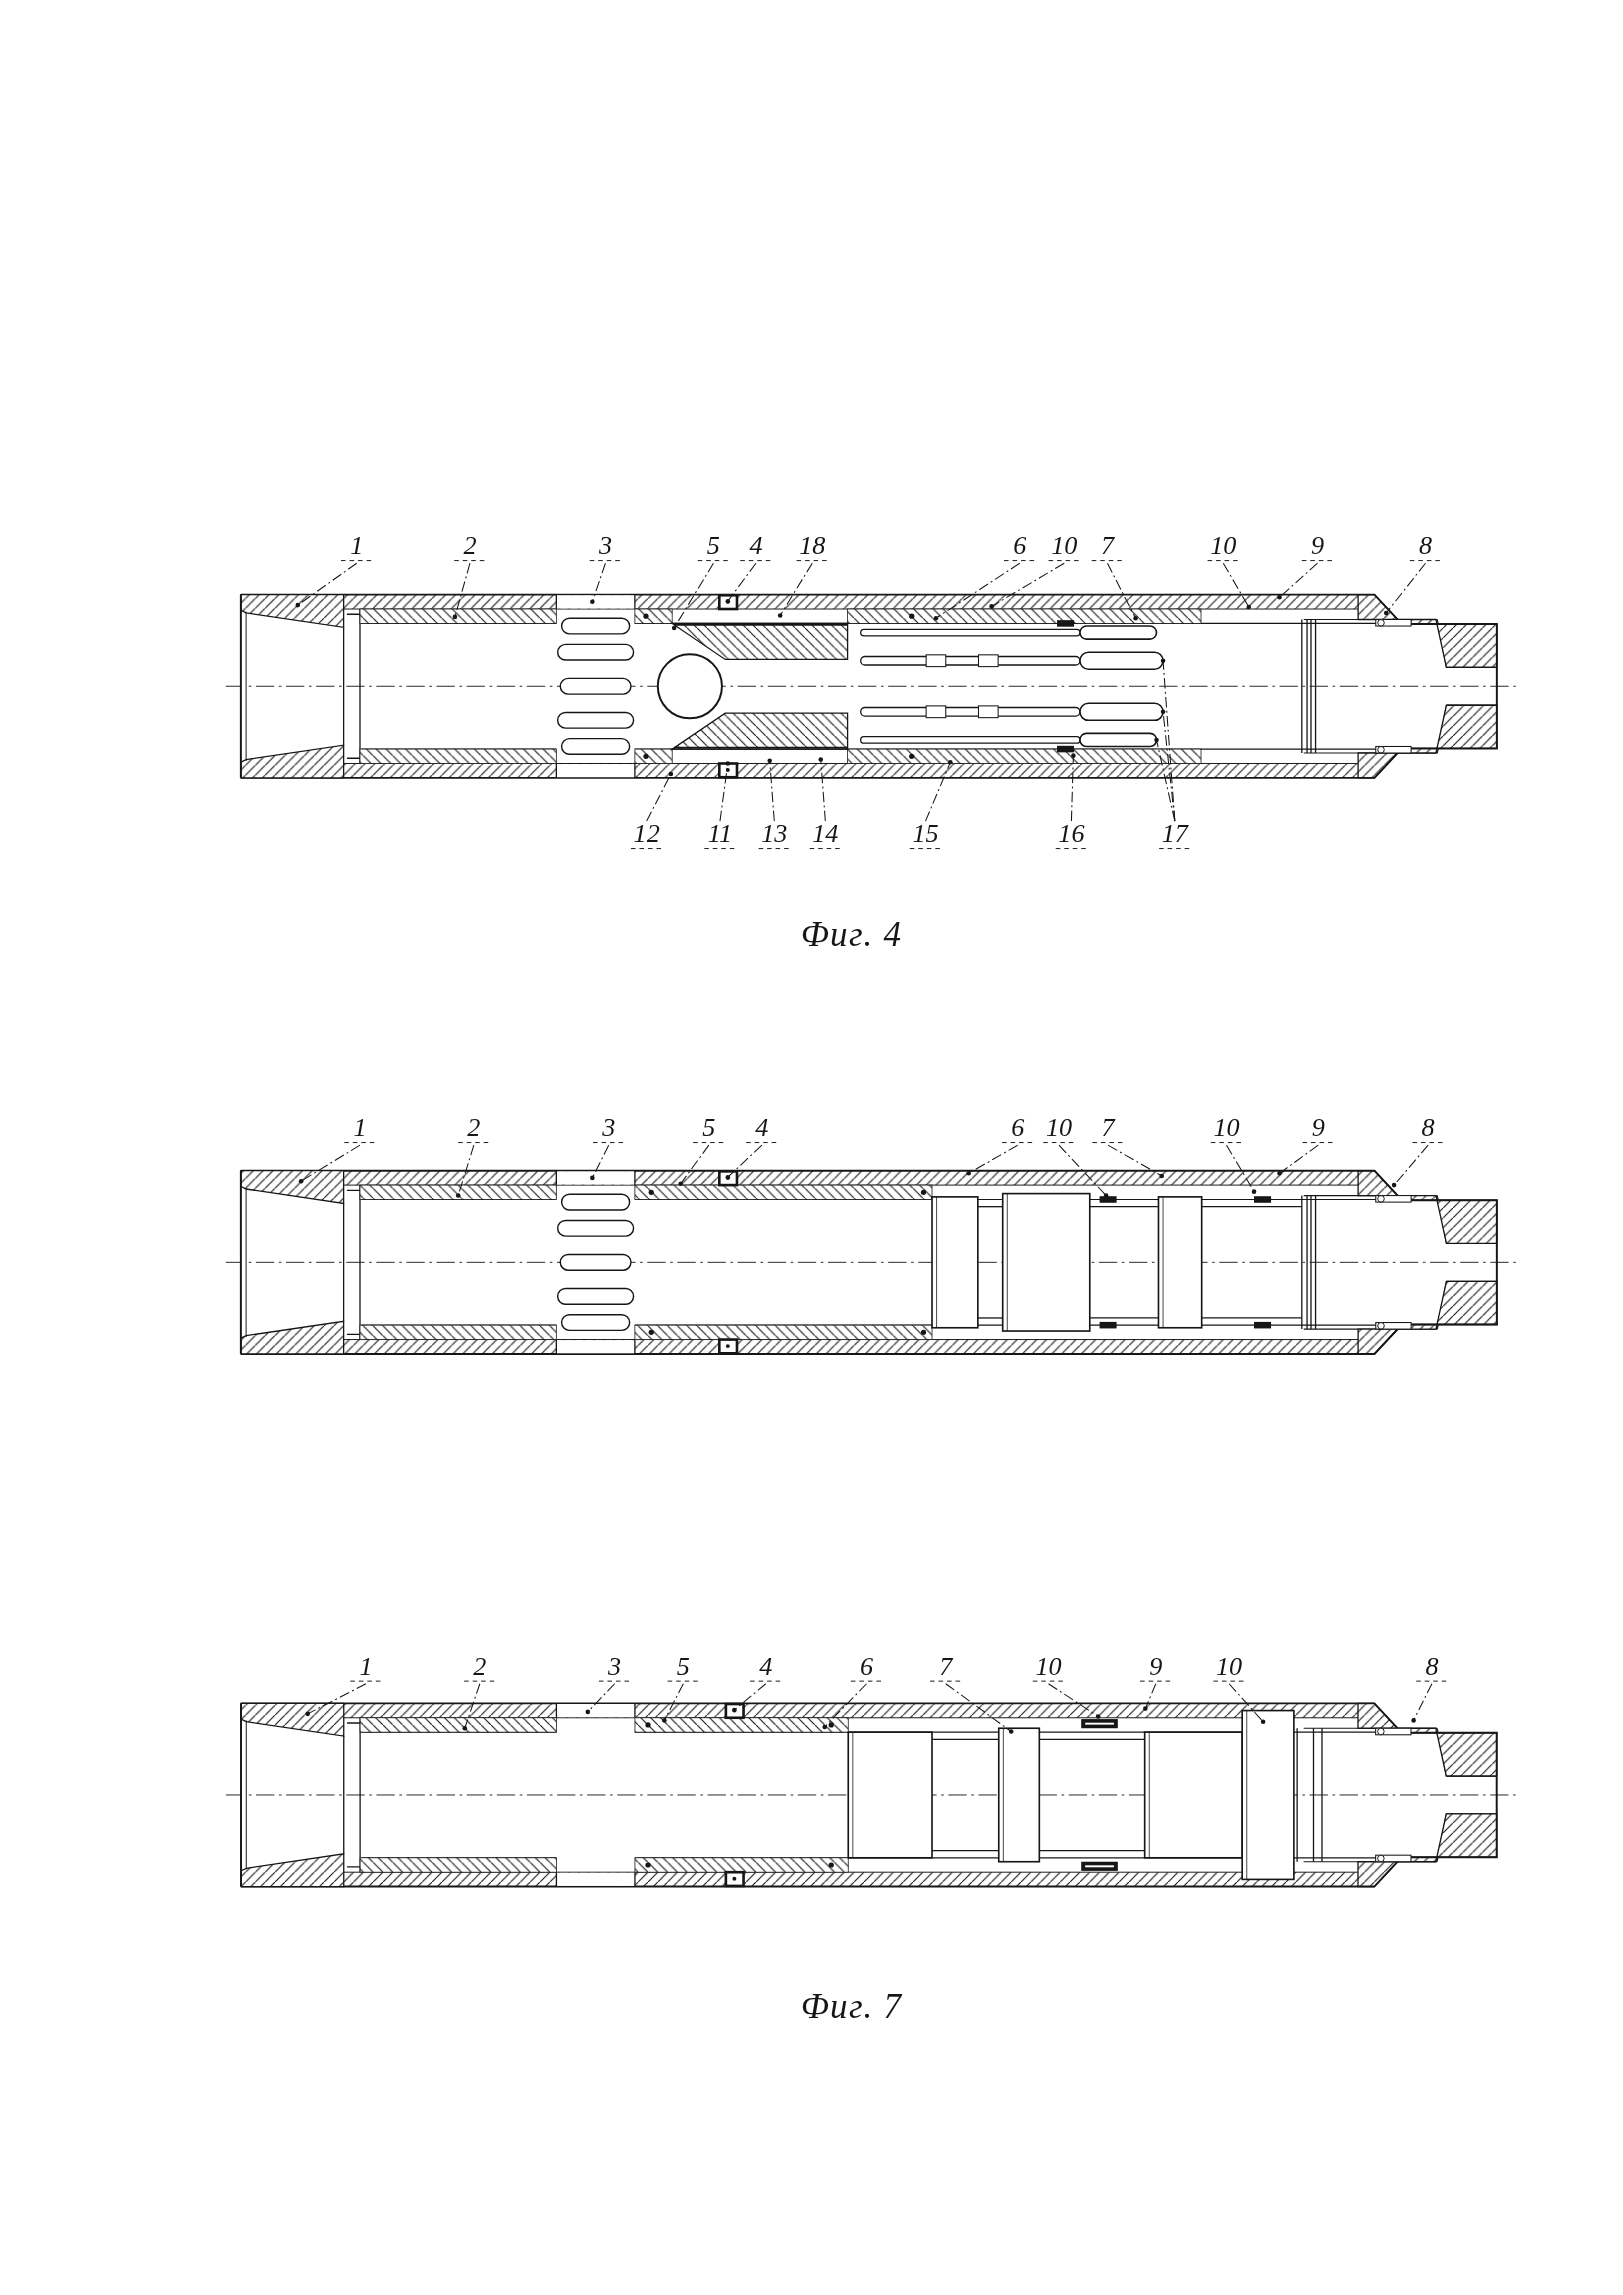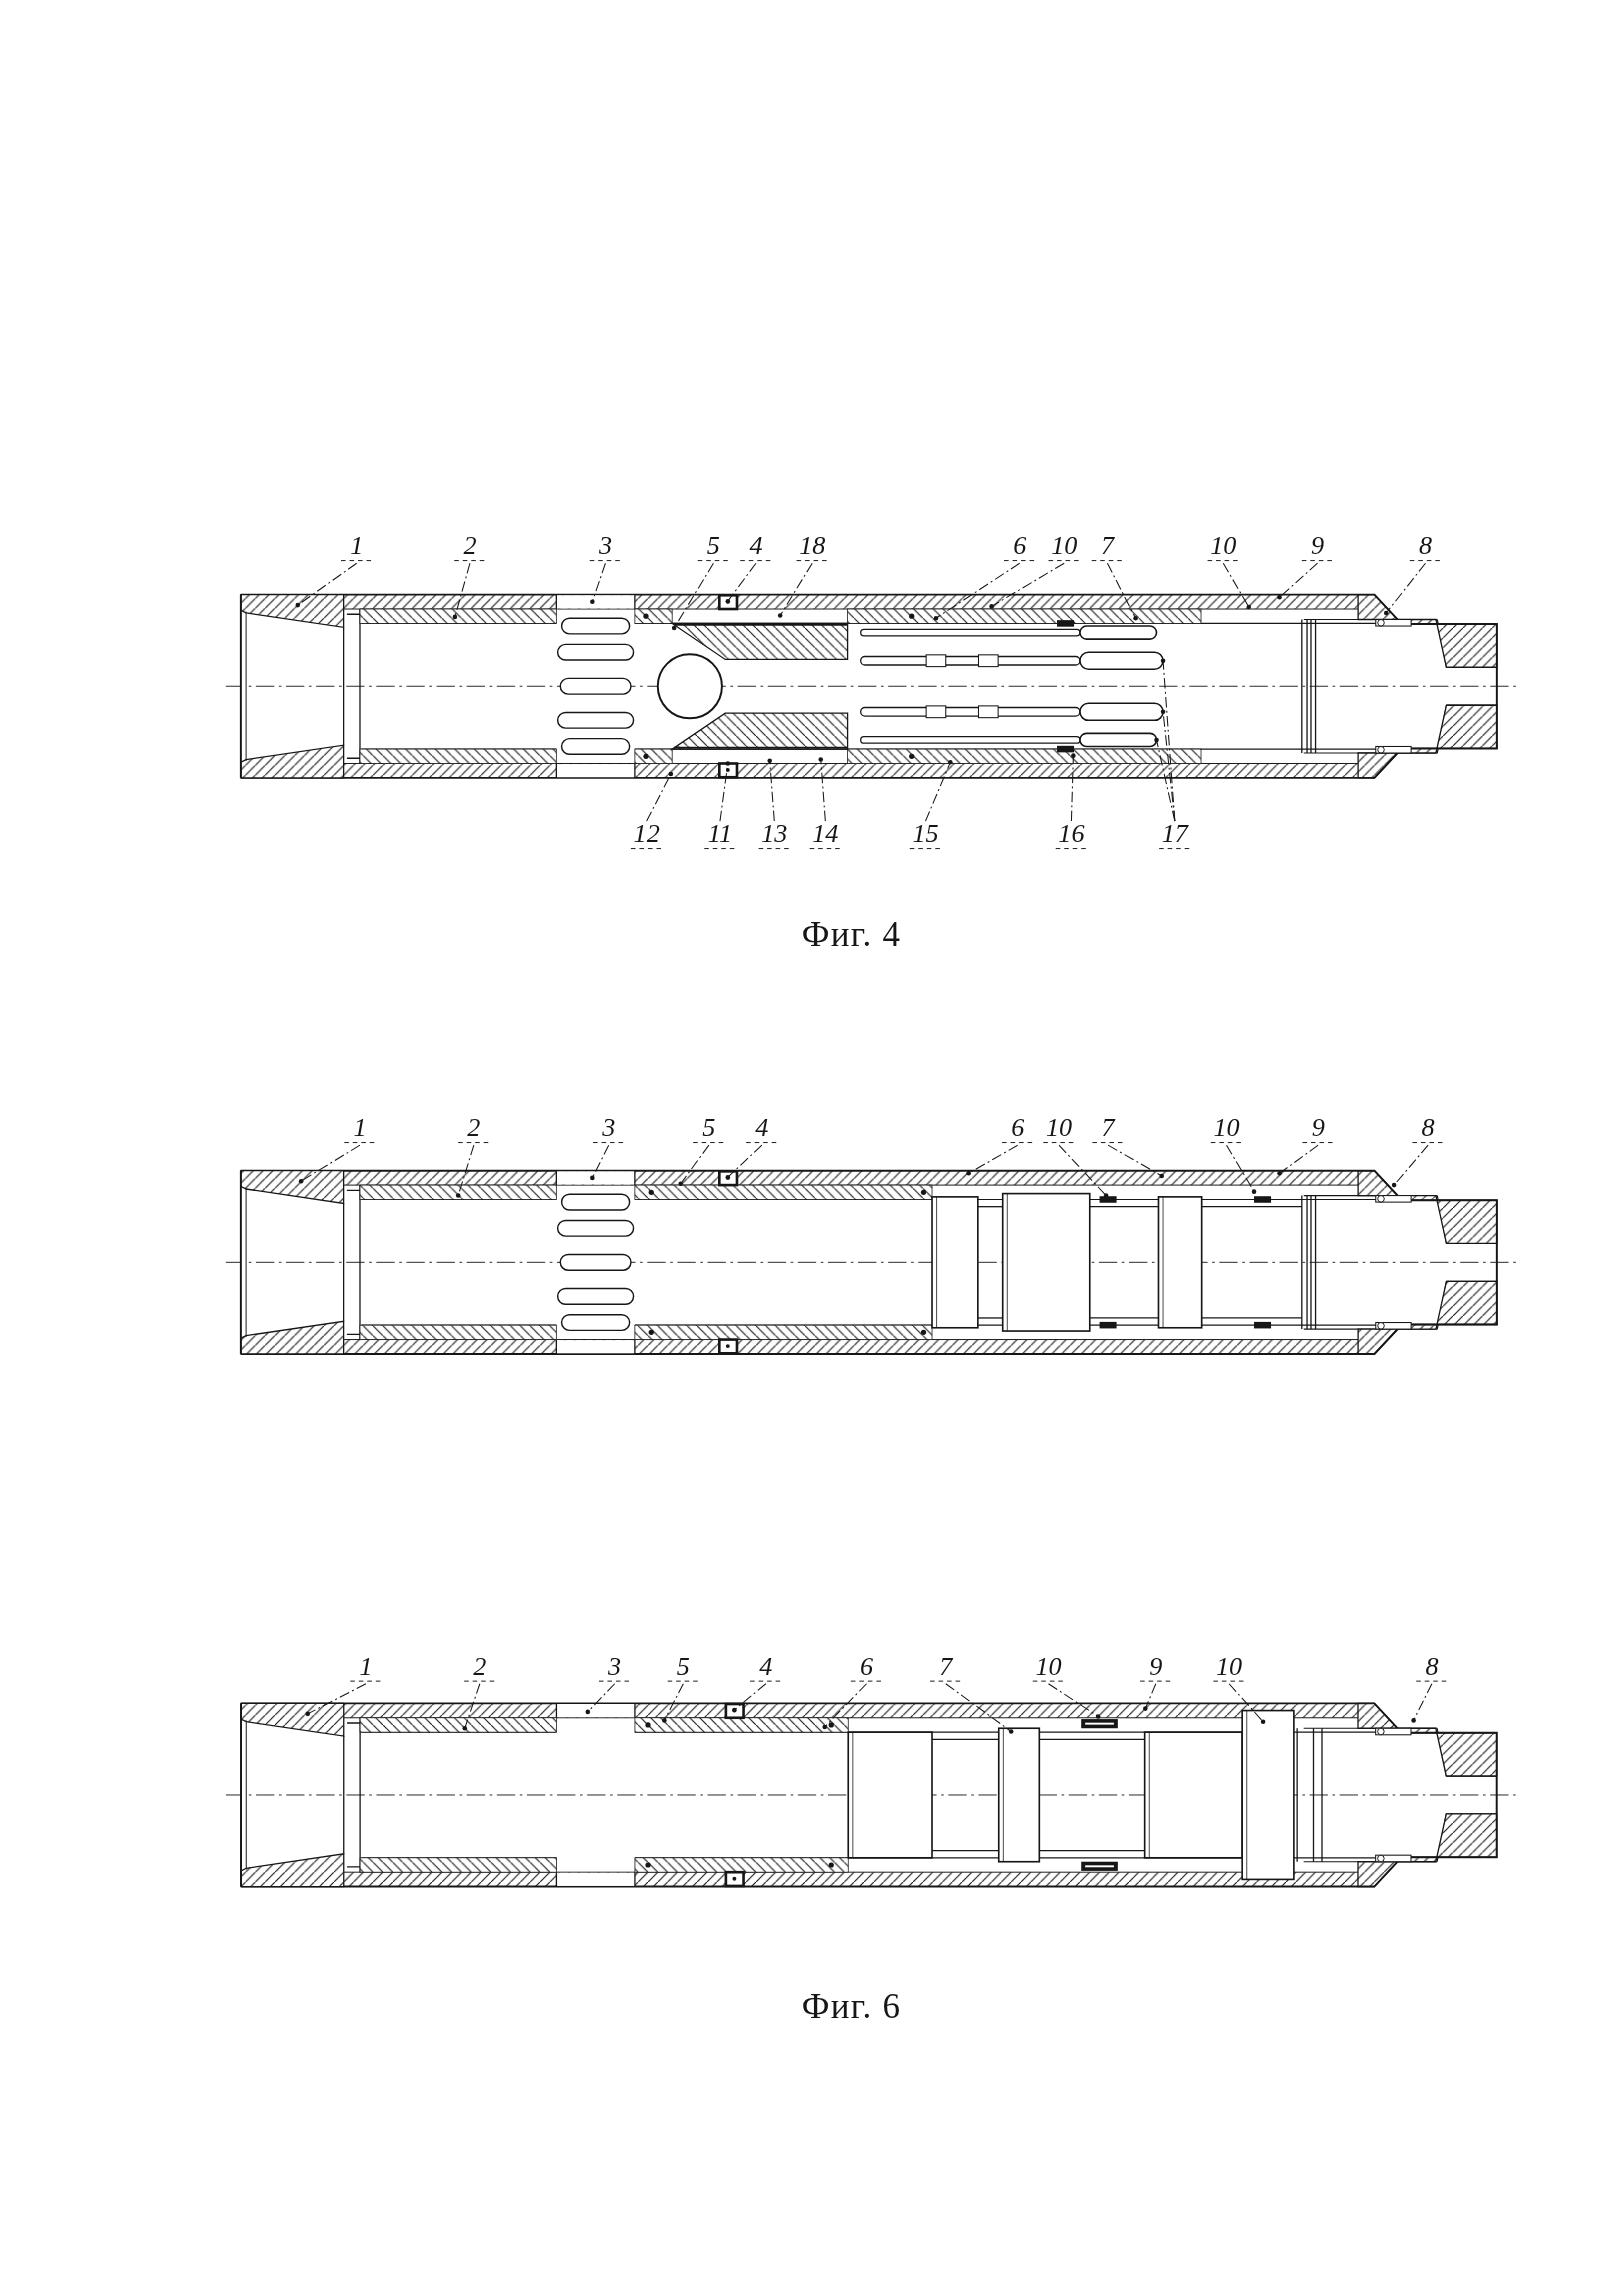--- a/index.html
+++ b/index.html
@@ -8,20 +8,21 @@
     font-family:"Liberation Serif",serif;overflow:hidden;
   }
   .figsvg{position:absolute;left:216px;width:1309px;}
   #fig4{top:520px;height:360px;}
   #fig5{top:1100px;height:288px;}
   #fig6{top:1617px;height:301px;}
   .caption{
     position:absolute;left:655px;width:393px;text-align:center;
     font-family:"Liberation Serif",serif;font-size:35px;color:#161616;
     letter-spacing:1.3px;
+    font-style:italic;
   }
   #cap4{top:915px;}
   #cap5{top:1452px;}
   #cap6{top:1987px;}
   .lbl{font-family:"Liberation Serif",serif;font-style:italic;font-size:40px;fill:#161616;}
 </style>
 </head>
 <body>
 
 <div id="page">
@@ -538,15 +539,15 @@
         <circle cx="1600" cy="160" r="3.5" fill="#161616"></circle>
       </g>
       <g>
         <text x="1858" y="88" class="lbl" text-anchor="middle">8</text>
         <line x1="1834" y1="98" x2="1882" y2="98" stroke="#161616" stroke-width="1.5" stroke-dasharray="7 6"></line>
         <line x1="1858" y1="102" x2="1830" y2="158" stroke="#161616" stroke-width="1.6" stroke-dasharray="16 5 3 5"></line>
         <circle cx="1830" cy="158" r="3.5" fill="#161616"></circle>
       </g>
     </svg>
   <div id="cap4" class="caption">Фиг. 4</div>
-  <div id="cap6" class="caption">Фиг. 6</div>
+  <div id="cap6" class="caption">Фиг. 7</div>
 </div>
 
 
 </body></html>

